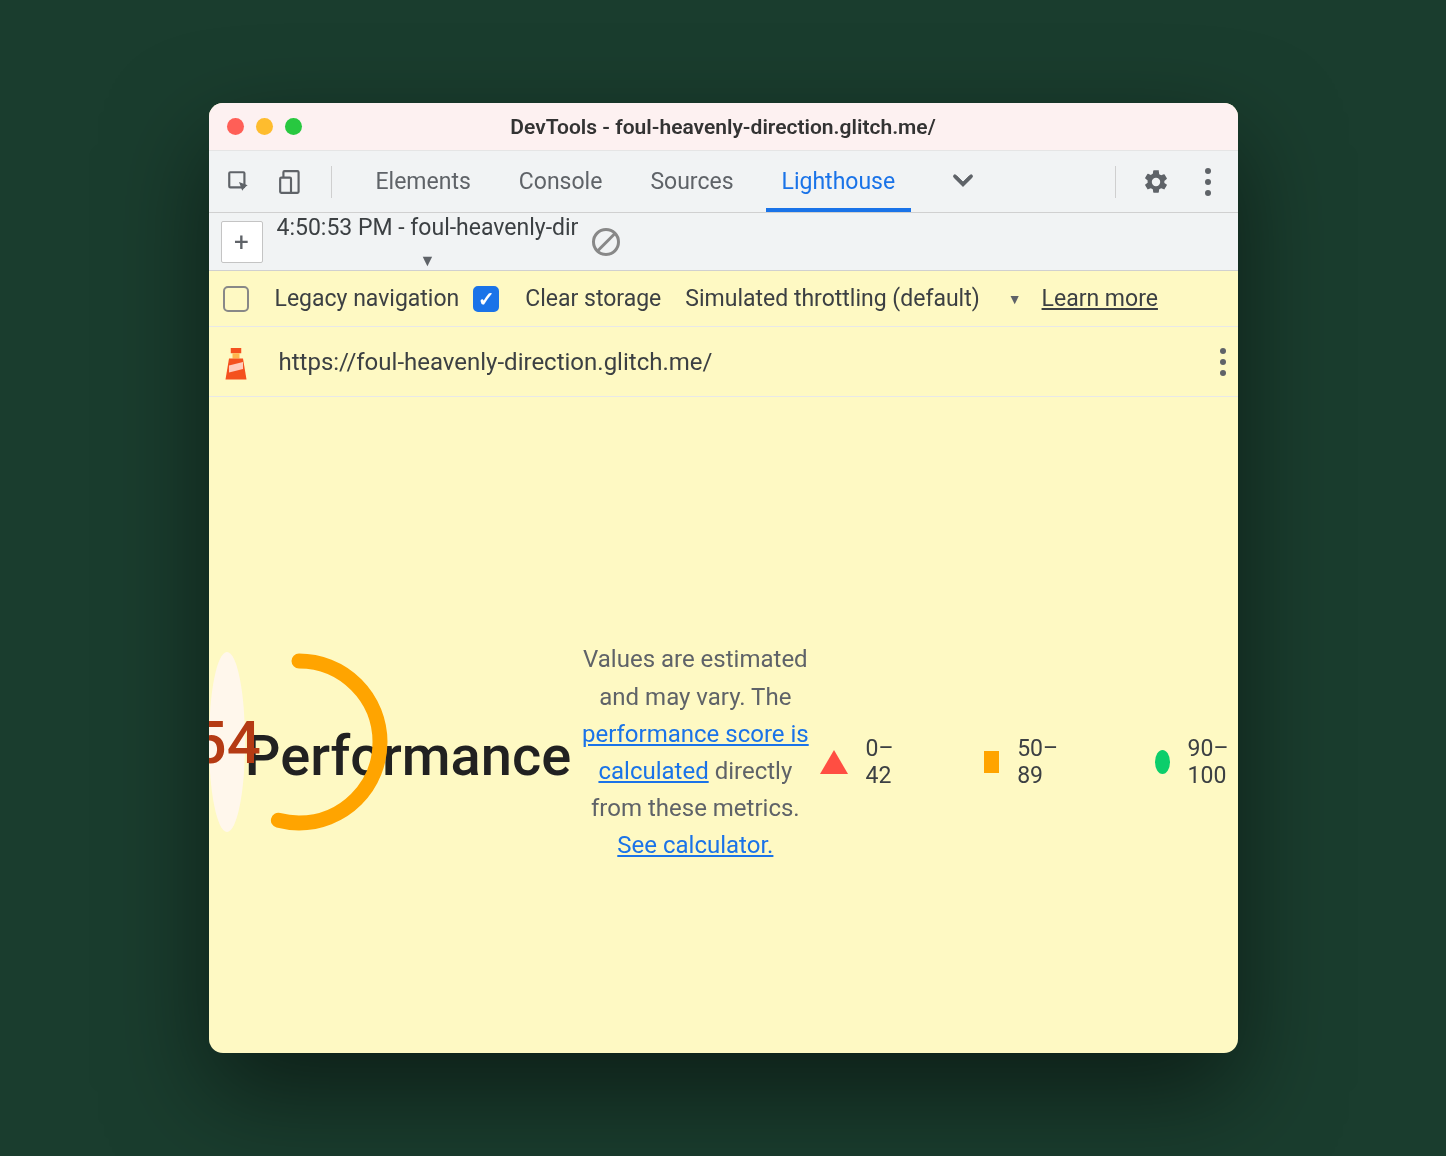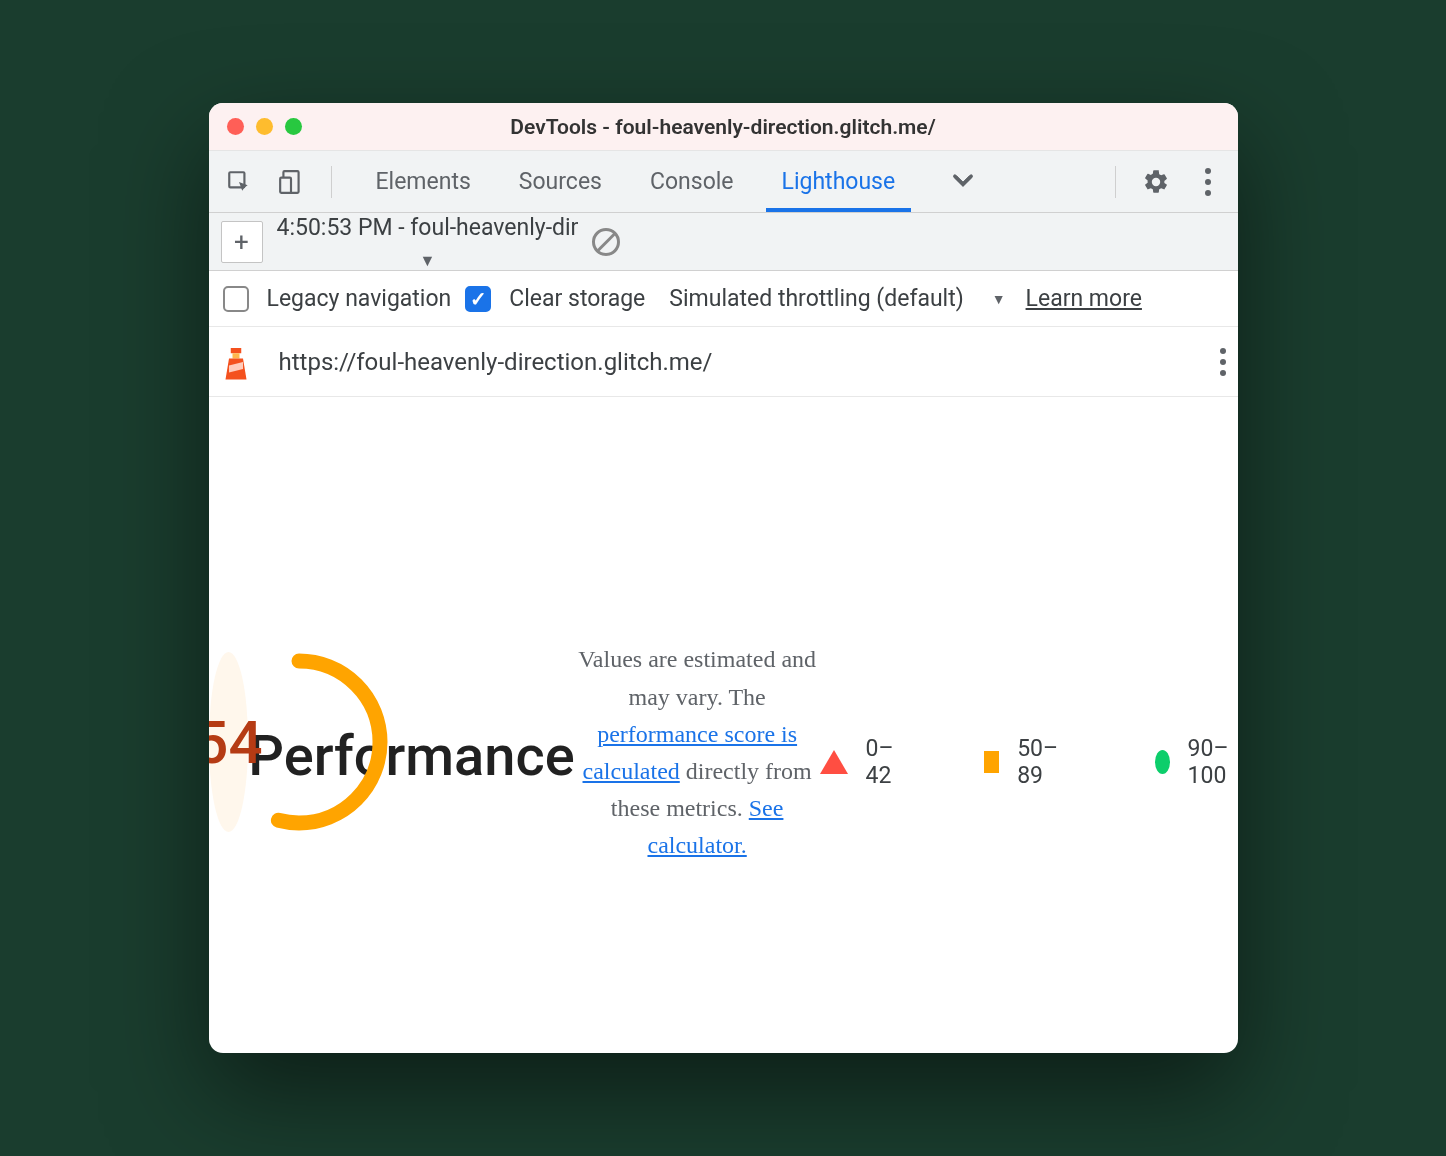--- a/index.html
+++ b/index.html
@@ -8,21 +8,21 @@
     font-family: -apple-system, BlinkMacSystemFont, "Segoe UI", Roboto, Helvetica, Arial, sans-serif;
     width: 1446px;
     height: 1156px;
     display: flex;
     align-items: center;
     justify-content: center;
   }
   .window {
     width: 1029px;
     height: 950px;
-    background: #ffffff;
+    background: #fef9c3;
     border-radius: 14px;
     box-shadow: 0 40px 100px rgba(0,0,0,0.5);
     overflow: hidden;
     display: flex;
     flex-direction: column;
   }
   
   .titlebar {
     height: 48px;
     background: #fdf1f1;
@@ -167,21 +167,21 @@
     justify-content: center;
     flex-shrink: 0;
   }
   .checkbox.checked {
     background: #1a73e8;
     border-color: #1a73e8;
     color: #fff;
     font-size: 20px;
     font-weight: 700;
   }
-  .opt-group { display: flex; align-items: center; gap: 18px; }
+  .opt-group { display: flex; align-items: center; gap: 26px; }
   .learn-more {
     text-decoration: underline;
     color: #3c4043;
   }
   .optionsbar .chev { color: #5f6368; font-size: 14px; margin: 0 6px 0 14px; }
   
   .urlbar {
     height: 70px;
     border-bottom: 1px solid #e8e8e8;
     display: flex;
@@ -229,21 +229,20 @@
     font-weight: 500;
     color: #212121;
   }
   .report-desc {
     margin-top: 22px;
     font-size: 24px;
     color: #5f6368;
     text-align: center;
     line-height: 1.55;
     max-width: 900px;
-    font-family: Liberation Serif, serif;
   }
   .report-desc a {
     color: #1a73e8;
     text-decoration: underline;
   }
   .legend {
     margin-top: 40px;
     display: flex;
     gap: 90px;
     align-items: center;
@@ -288,22 +287,22 @@
     </div>
     <div class="icon-btn">
       <svg width="26" height="26" viewBox="0 0 24 24" fill="none" stroke="#5f6368" stroke-width="2">
           <rect x="5" y="2" width="14" height="20" rx="1"></rect>
           <rect x="2" y="8" width="10" height="14" rx="1" fill="#f1f3f4"></rect>
         </svg>
     </div>
     <div class="divider"></div>
     <div class="tabs">
       <div class="tab">Elements</div>
+      <div class="tab">Console</div>
       <div class="tab">Sources</div>
-      <div class="tab">Console</div>
       <div class="tab active">Lighthouse</div>
     </div>
     <div class="overflow-icon">
       <svg width="28" height="28" viewBox="0 0 24 24" fill="none" stroke="#5f6368" stroke-width="3" stroke-linecap="round">
           <path d="M6 8l6 6 6-6"></path>
           <path d="M6 14l6 6 6-6" opacity="0"></path>
         </svg>
       <svg width="28" height="28" viewBox="0 0 24 24" fill="none" stroke="#5f6368" stroke-width="3" stroke-linecap="round" style="margin-left:-28px">
           <path d="M5 7l7 7 7-7"></path>
           <path d="M5 13l7 7 7-7" opacity="0"></path>

